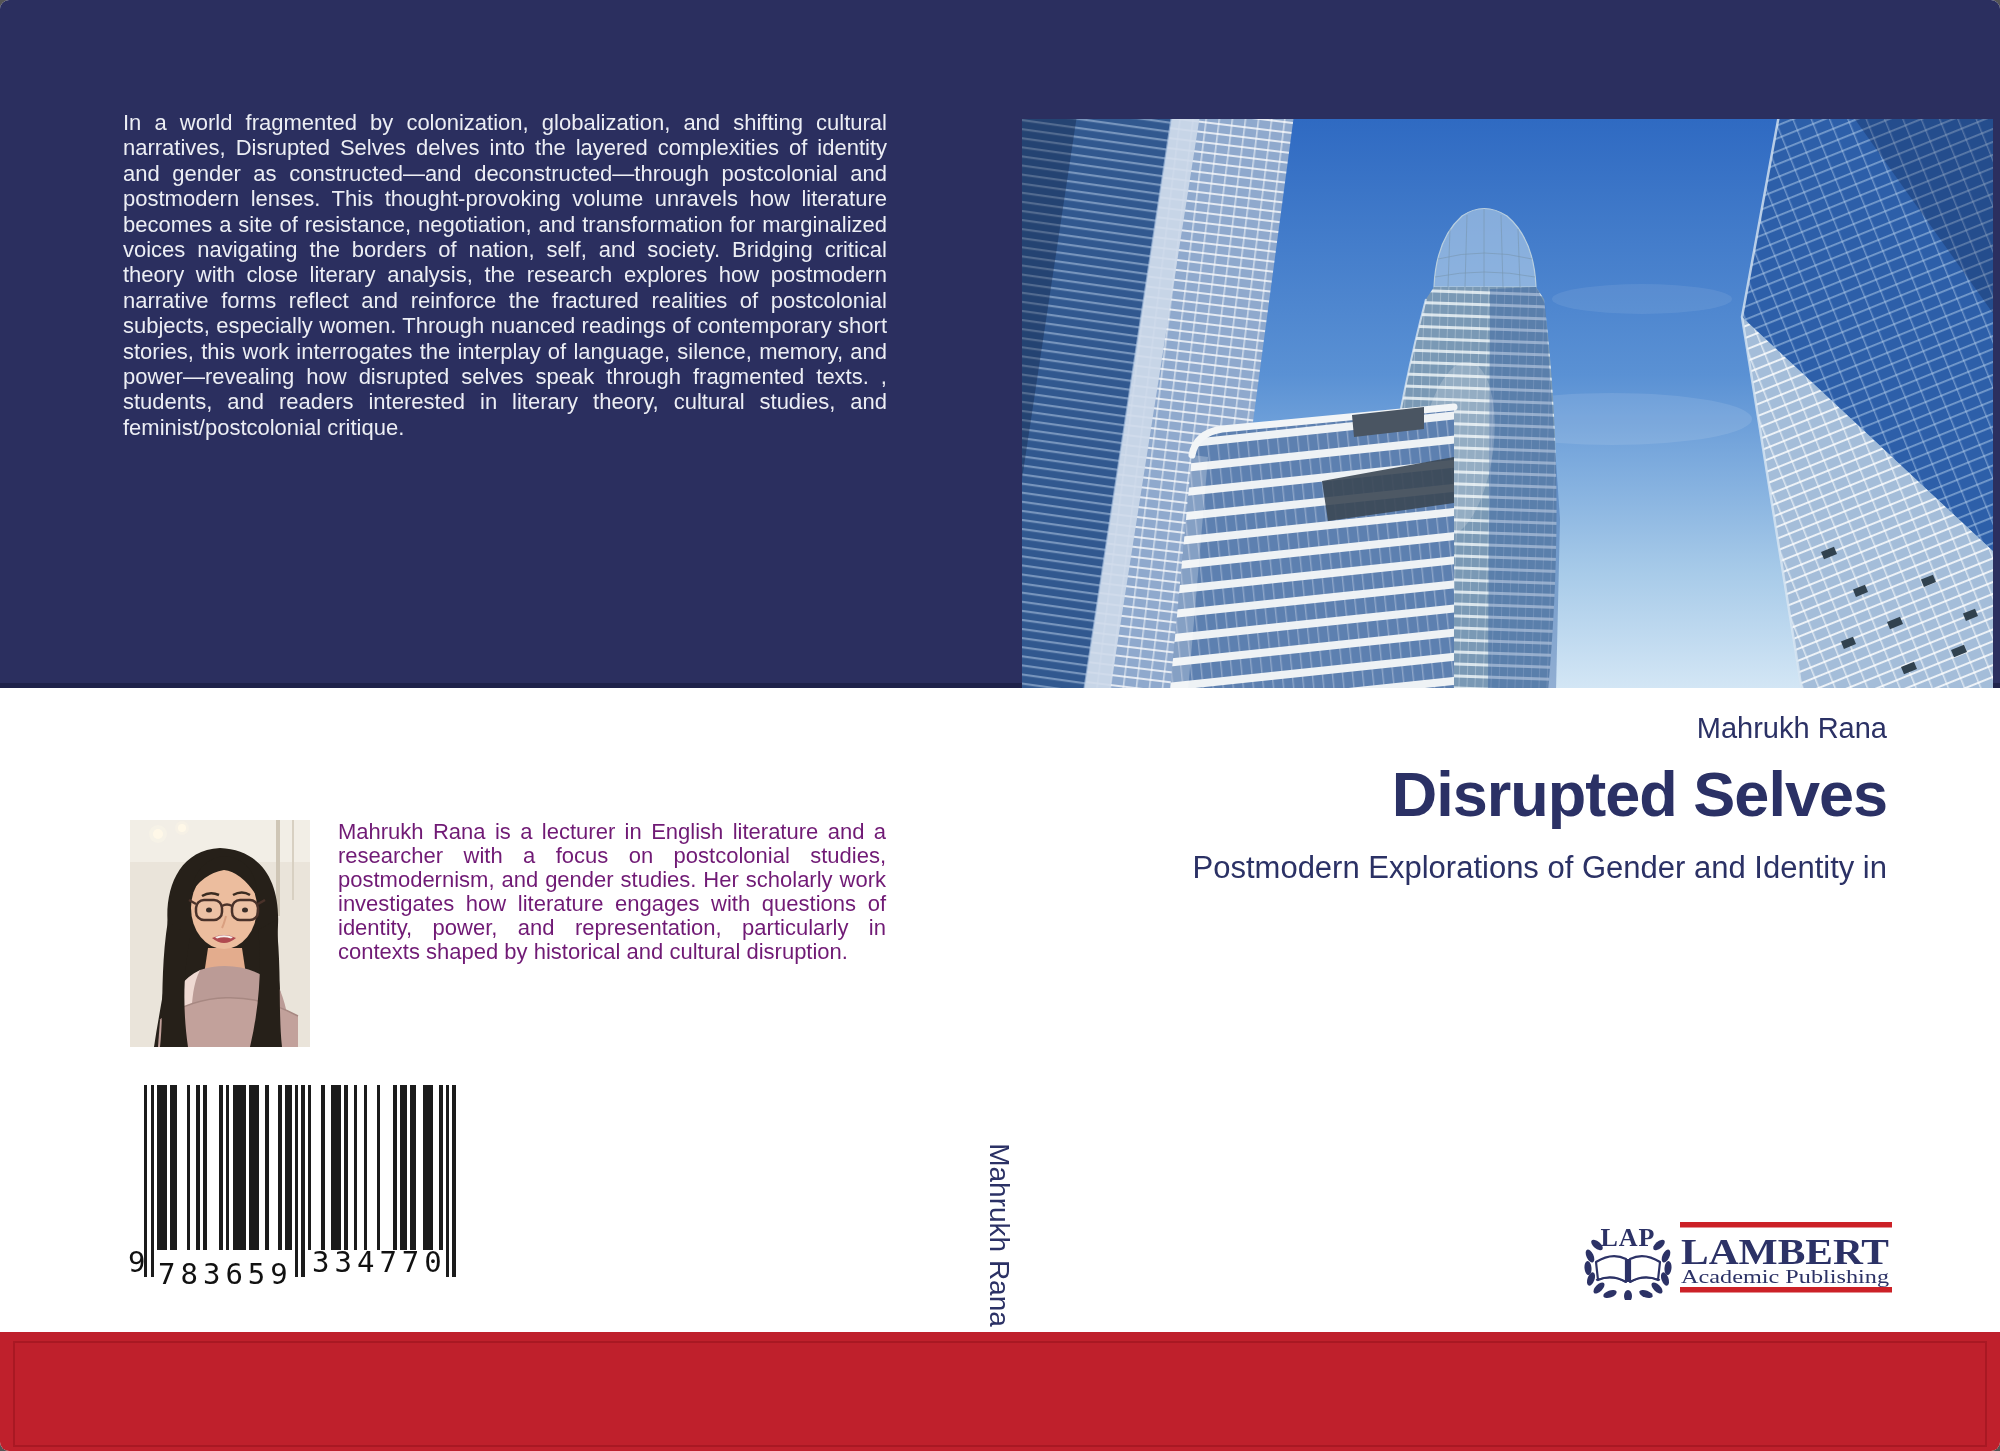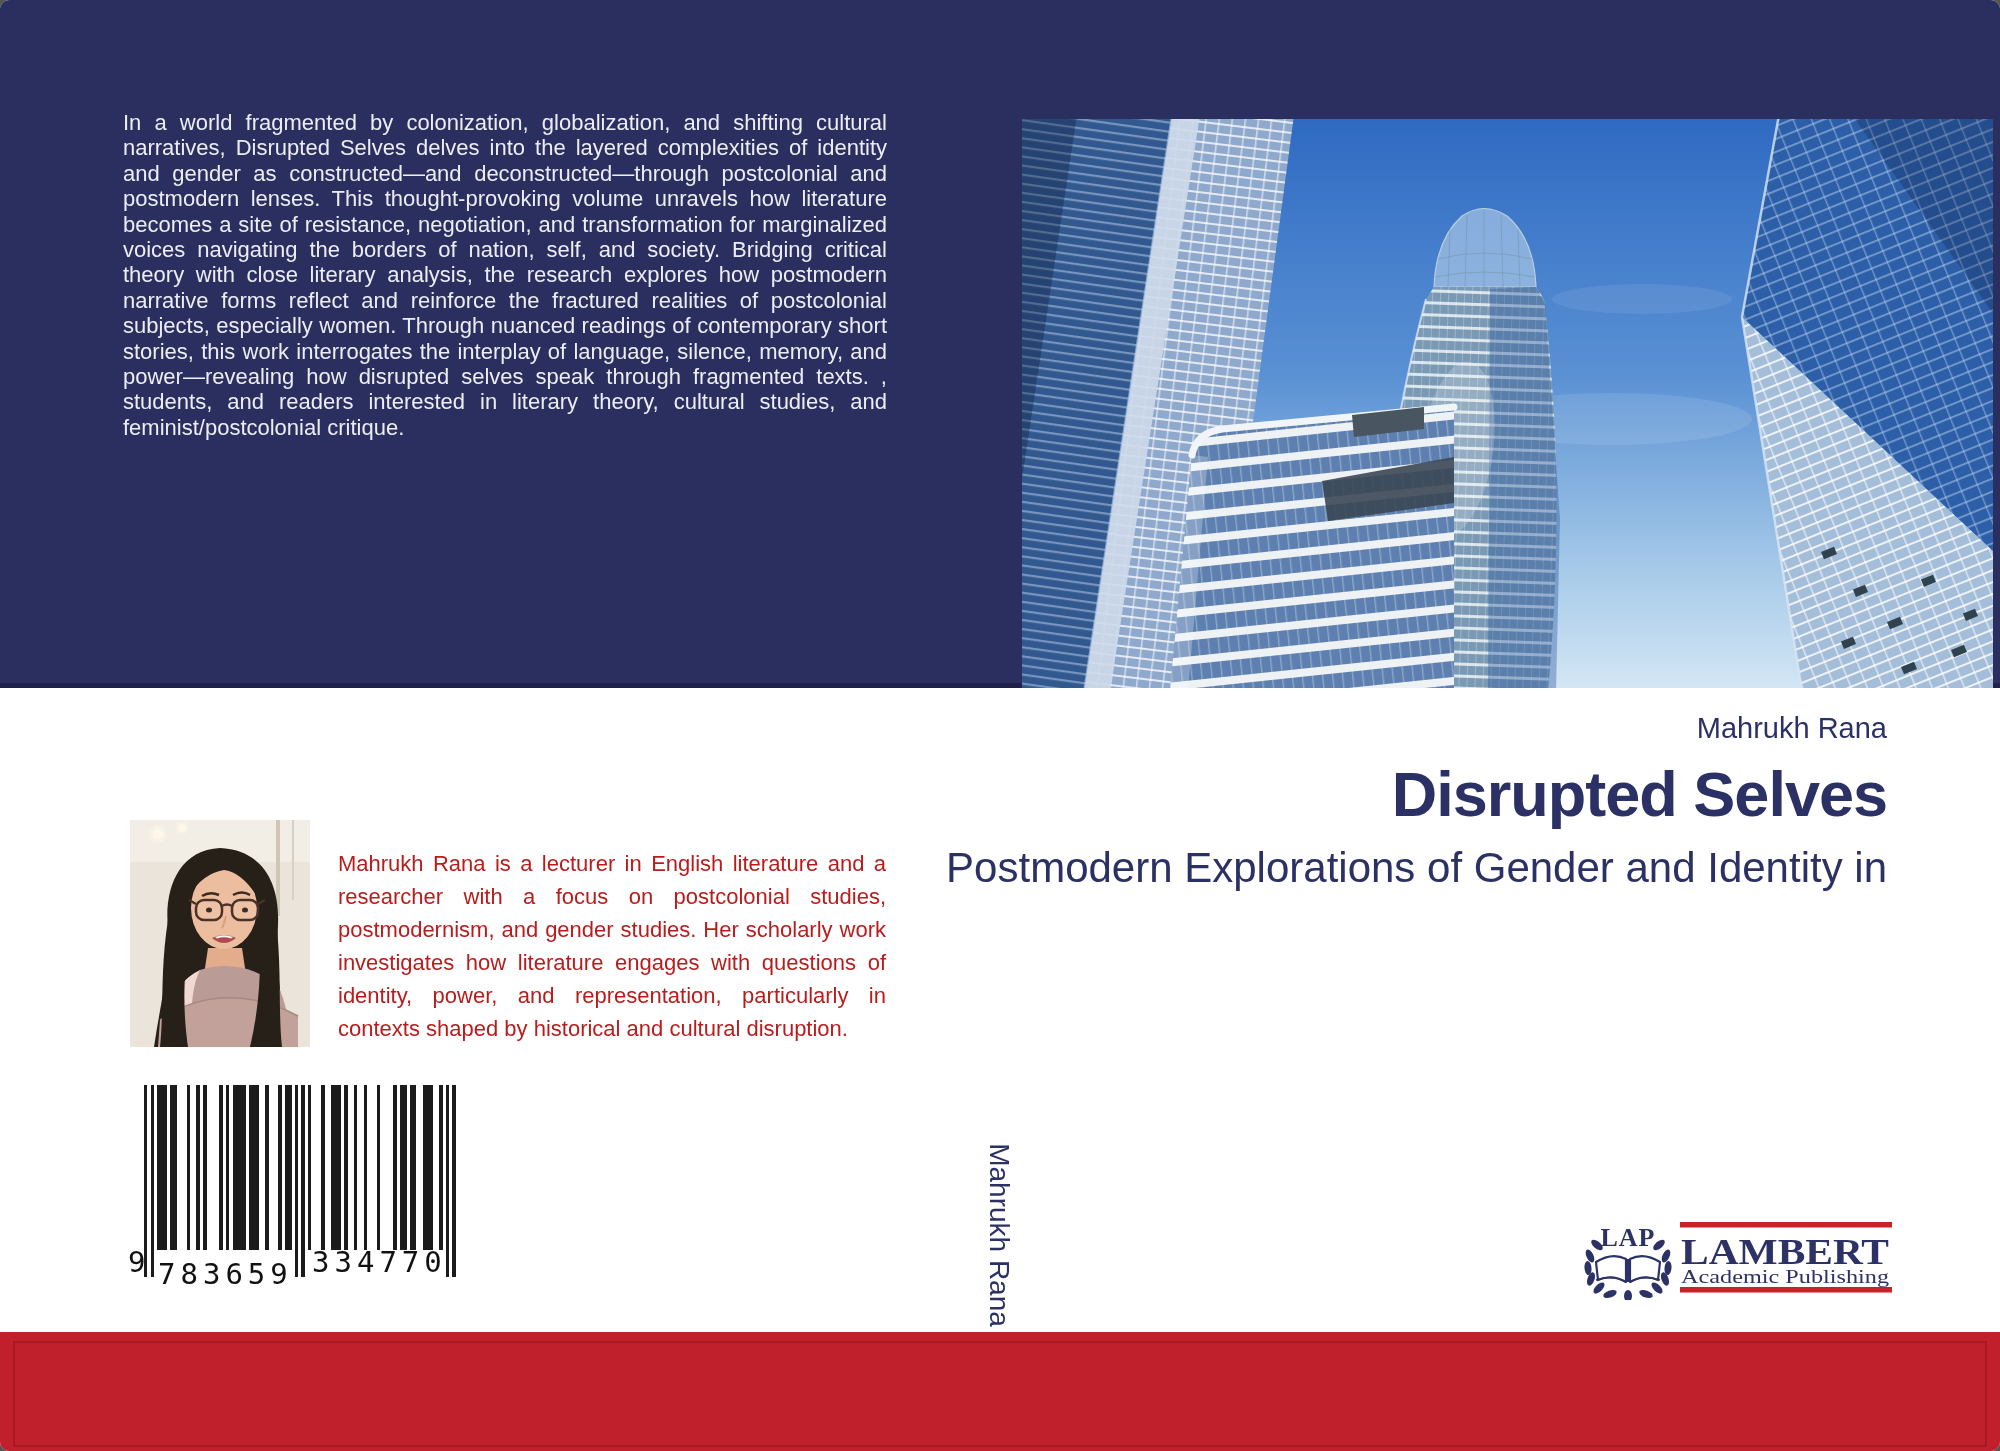--- a/index.html
+++ b/index.html
@@ -29,36 +29,36 @@
     position:absolute; right:113px; top:712px;
     color:#2b3165; font-size:29px; text-align:right;
   }
   .front-title{
     position:absolute; right:113px; top:758px;
     color:#2b3165; font-size:63px; font-weight:bold; letter-spacing:-1px;
     text-align:right;
   }
   .front-subtitle{
     position:absolute; right:113px; top:850px;
-    color:#2b3165; font-size:42px; line-height:35px; text-align:right;
+    color:#2b3165; font-size:31px; line-height:35px; text-align:right;
   }
   
   .spine-author{
     position:absolute; left:999px; top:1235px;
     transform:translate(-50%,-50%) rotate(90deg);
     white-space:nowrap;
     color:#2b3165; font-size:28px;
   }
   
   .author-photo{
     position:absolute; left:130px; top:820px; width:180px; height:227px; display:block;
   }
   .bio{
     position:absolute; left:338px; top:820px; width:548px;
-    color:#b91c1c; font-size:22px; line-height:33px; text-align:justify;margin-top:27px;
+    color:#701a75; font-size:22px; line-height:24px; text-align:justify;
   }
   
   .barcode{
     position:absolute; left:128px; top:1085px; width:332px; height:206px;
   }
   .barcode .bars{ position:absolute; left:0; top:0; width:332px; height:196px; }
   .barcode .bar{ position:absolute; top:0; background:#1b1b1b; }
   .barcode .digits{ position:absolute; top:160px; left:0; width:332px; height:40px; }
   .barcode .d-first{
     position:absolute; left:0; top:0; font-family:"DejaVu Sans Mono", monospace;

